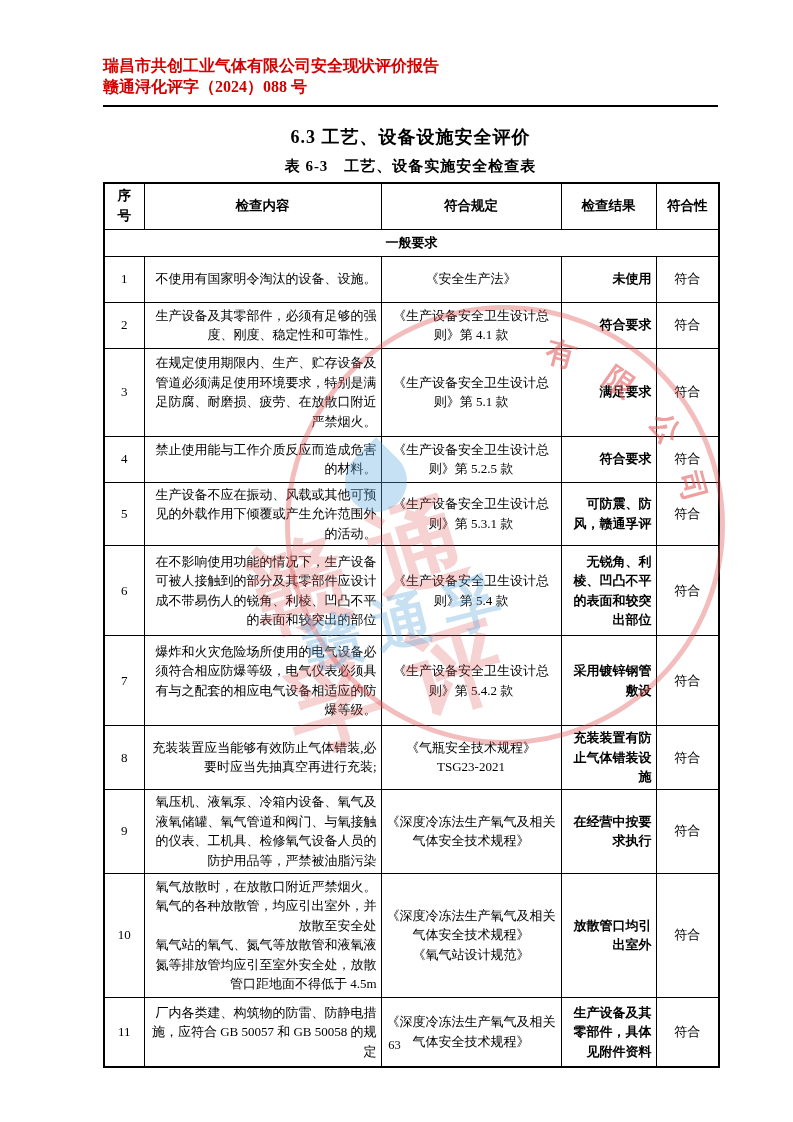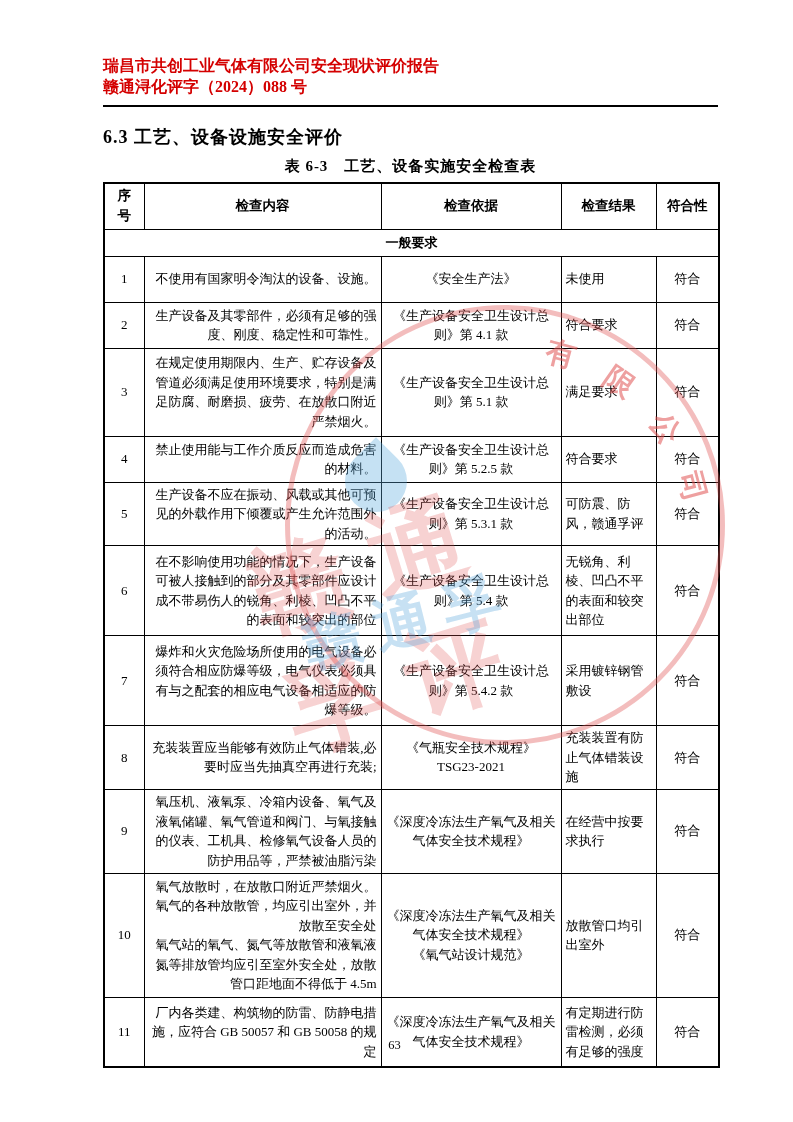--- a/index.html
+++ b/index.html
@@ -16,21 +16,21 @@
   
   .doc-header{
     display:flex;justify-content:space-between;align-items:baseline;
     font-size:16px;font-weight:bold;color:#d40000;
     border-bottom:2px solid #000;
     padding-bottom:7px;
     flex-direction:column;
   }
   .section-title{
     margin:18px 0 7px 0;
-    font-size:18px;font-weight:bold;letter-spacing:1px;
+    font-size:18px;font-weight:bold;letter-spacing:1px;text-align:center;
   }
   .table-wrap{width:615px;margin-top:4px;}
   .table-caption{
     text-align:center;font-size:15px;font-weight:bold;
     margin:8px 0 6px 0;letter-spacing:1px;
   }
   table.check{
     width:615px;border-collapse:collapse;table-layout:fixed;
     font-size:13px;line-height:1.5;
   }
@@ -38,21 +38,21 @@
     border:1px solid #000;
     padding:2px 4px;
     vertical-align:middle;
     word-break:break-all;
   }
   table.check{border:2px solid #000;}
   th.h{font-size:13.5px;font-weight:bold;text-align:center;white-space:pre-line;}
   td.no{text-align:center;}
   td.content{text-align:right;white-space:pre-line;}
   td.basis{text-align:center;white-space:pre-line;}
-  td.result{text-align:left;white-space:pre-line;}
+  td.result{text-align:right;white-space:pre-line;font-weight:bold;}
   td.conf{text-align:center;}
   tr.group td{text-align:center;font-weight:bold;height:24px;padding:1px;}
   
   .page-footer{
     position:absolute;left:0;right:4px;top:1038px;
     text-align:center;font-size:12.5px;
   }
   
   .watermark{position:absolute;inset:0;pointer-events:none;z-index:5;}
   .seal-ring{
@@ -105,21 +105,21 @@
             <col style="width:237px">
             <col style="width:180px">
             <col style="width:95px">
             <col style="width:63px">
         </colgroup>
         <tbody>
           <tr style="height:46px">
             <th class="h">序
 号</th>
             <th class="h">检查内容</th>
-            <th class="h">检查依据</th>
+            <th class="h">符合规定</th>
             <th class="h">检查结果</th>
             <th class="h">符合性</th>
           </tr>
 
           <tr class="group">
             <td colspan="5">一般要求</td>
           </tr>
 
           <tr style="height:46px">
             <td class="no">1</td>
@@ -201,21 +201,21 @@
             <td class="basis">《深度冷冻法生产氧气及相关气体安全技术规程》
 《氧气站设计规范》</td>
             <td class="result">放散管口均引出室外</td>
             <td class="conf">符合</td>
           </tr>
 
           <tr style="height:70px">
             <td class="no">11</td>
             <td class="content">厂内各类建、构筑物的防雷、防静电措施，应符合 GB 50057 和 GB 50058 的规定</td>
             <td class="basis">《深度冷冻法生产氧气及相关气体安全技术规程》</td>
-            <td class="result">有定期进行防雷检测，必须有足够的强度</td>
+            <td class="result">生产设备及其零部件，具体见附件资料</td>
             <td class="conf">符合</td>
           </tr>
         </tbody>
       </table>
     </div>
   </div>
 
   <div class="watermark">
     <div class="seal-ring"></div>
     <span class="ring-char" style="left:546px;top:334px;transform:rotate(15deg)">有</span>

